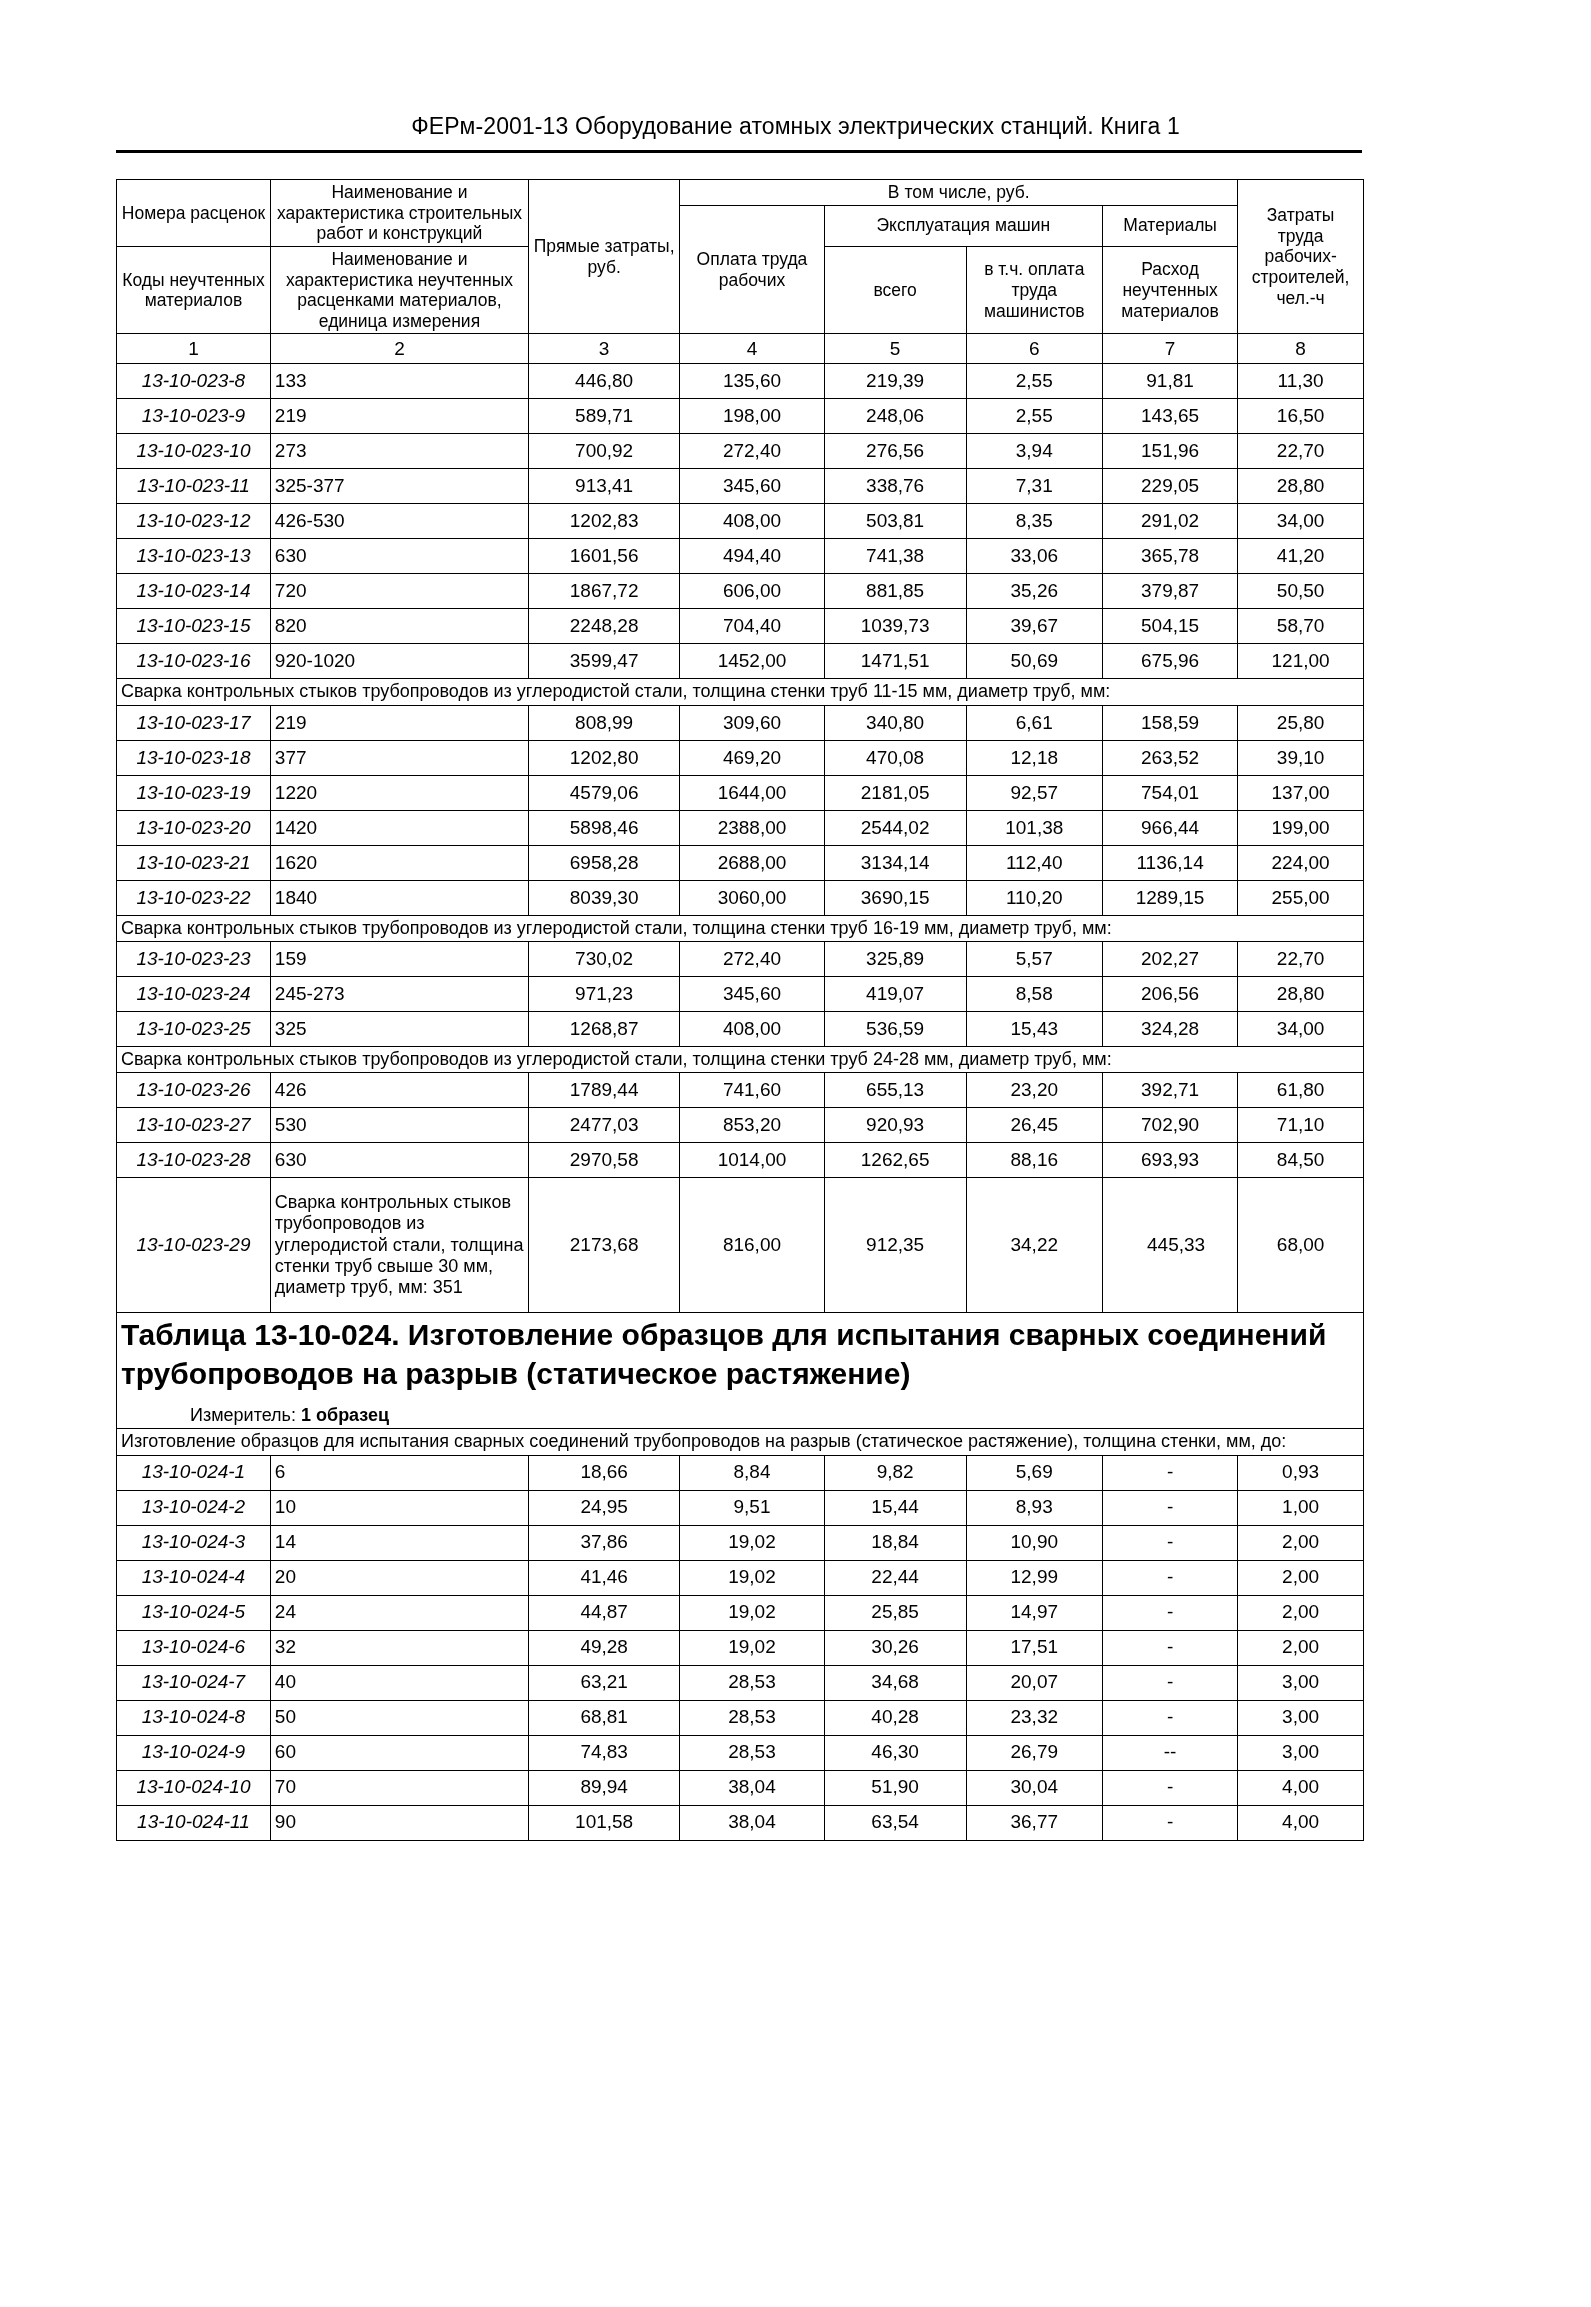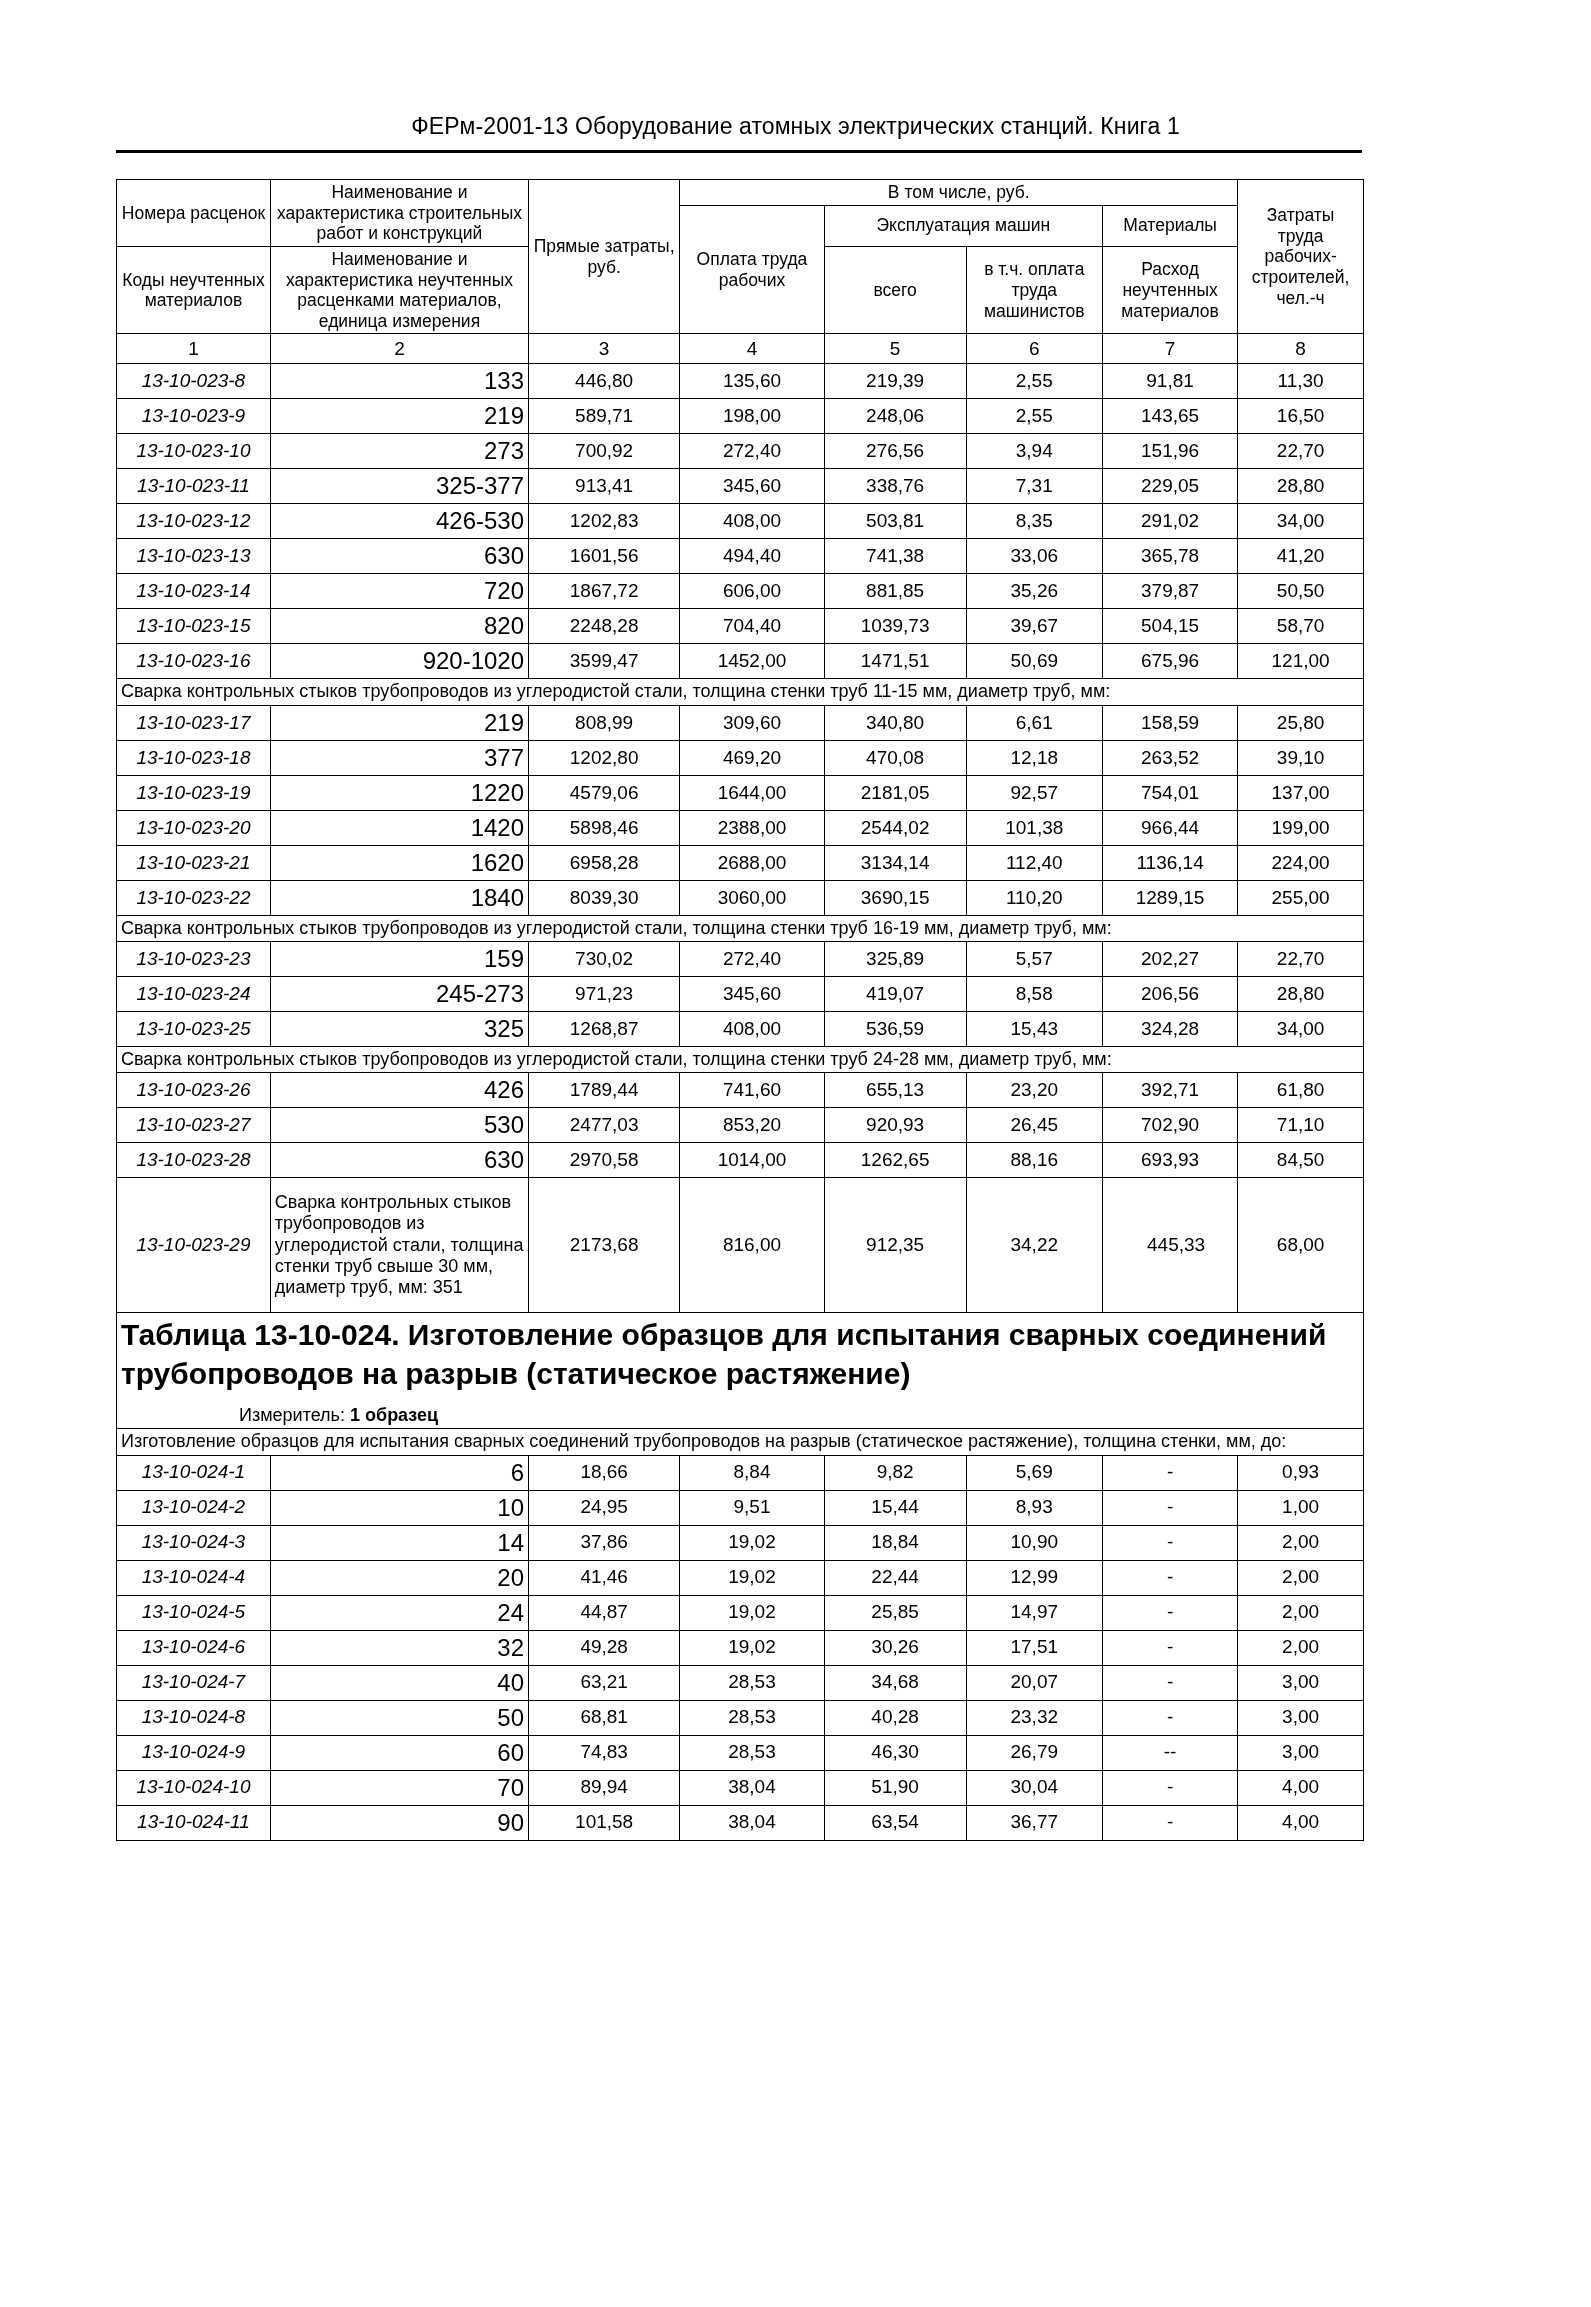--- a/index.html
+++ b/index.html
@@ -77,22 +77,22 @@
     font-size: 19px;
     height: 31px;
   }
   .c-code {
     text-align: center;
     font-size: 19px;
     white-space: nowrap;
     font-style: italic;
   }
   .c-name {
-    text-align: right;
-    font-size: 24px;
+    text-align: left;
+    font-size: 19px;
     padding-left: 5.4px;
   }
   .c-num {
     text-align: center;
     font-size: 19px;
     white-space: nowrap;
   }
   tr.datarow td {
     height: 35px;
   }
@@ -120,21 +120,21 @@
     vertical-align: top;
   }
   .bigtitle .ttl {
     font-size: 30px;
     font-weight: bold;
     line-height: 1.30;
     letter-spacing: 0px;
   }
   .bigtitle .meter {
     margin-top: 12px;
-    margin-left: 118px;
+    margin-left: 69px;
     font-size: 18px;
   }
   .bigtitle .meter b { font-weight: bold; }
 
   .descrow td {
     text-align: left;
     font-size: 18px;
     line-height: 1.42;
     padding: 5.4px 6.7px 6.7px 53px;
   }

